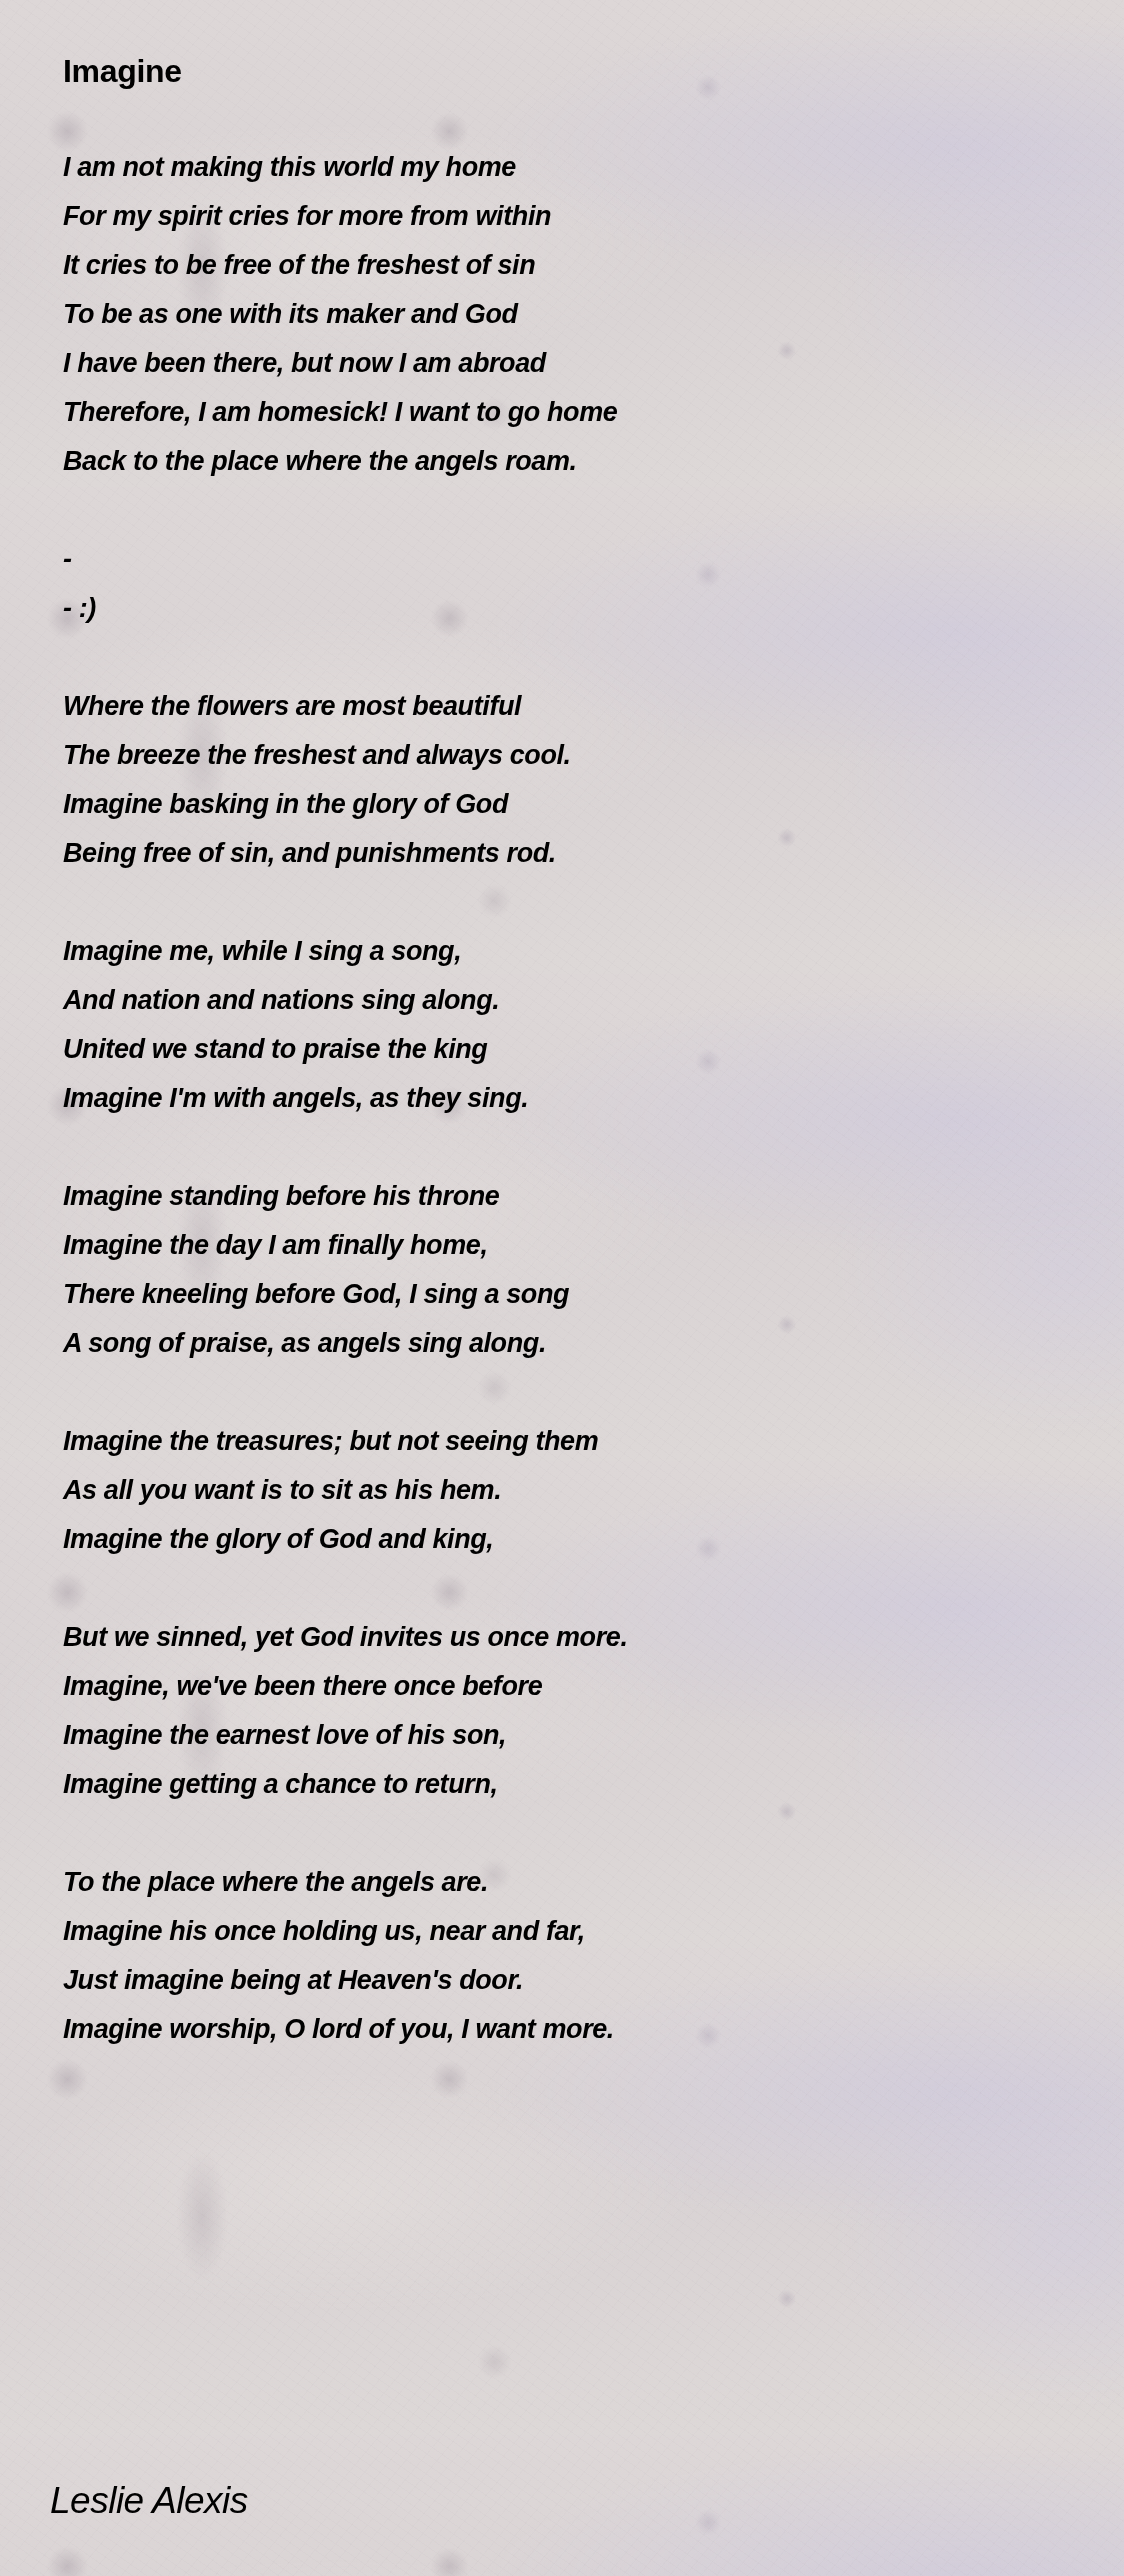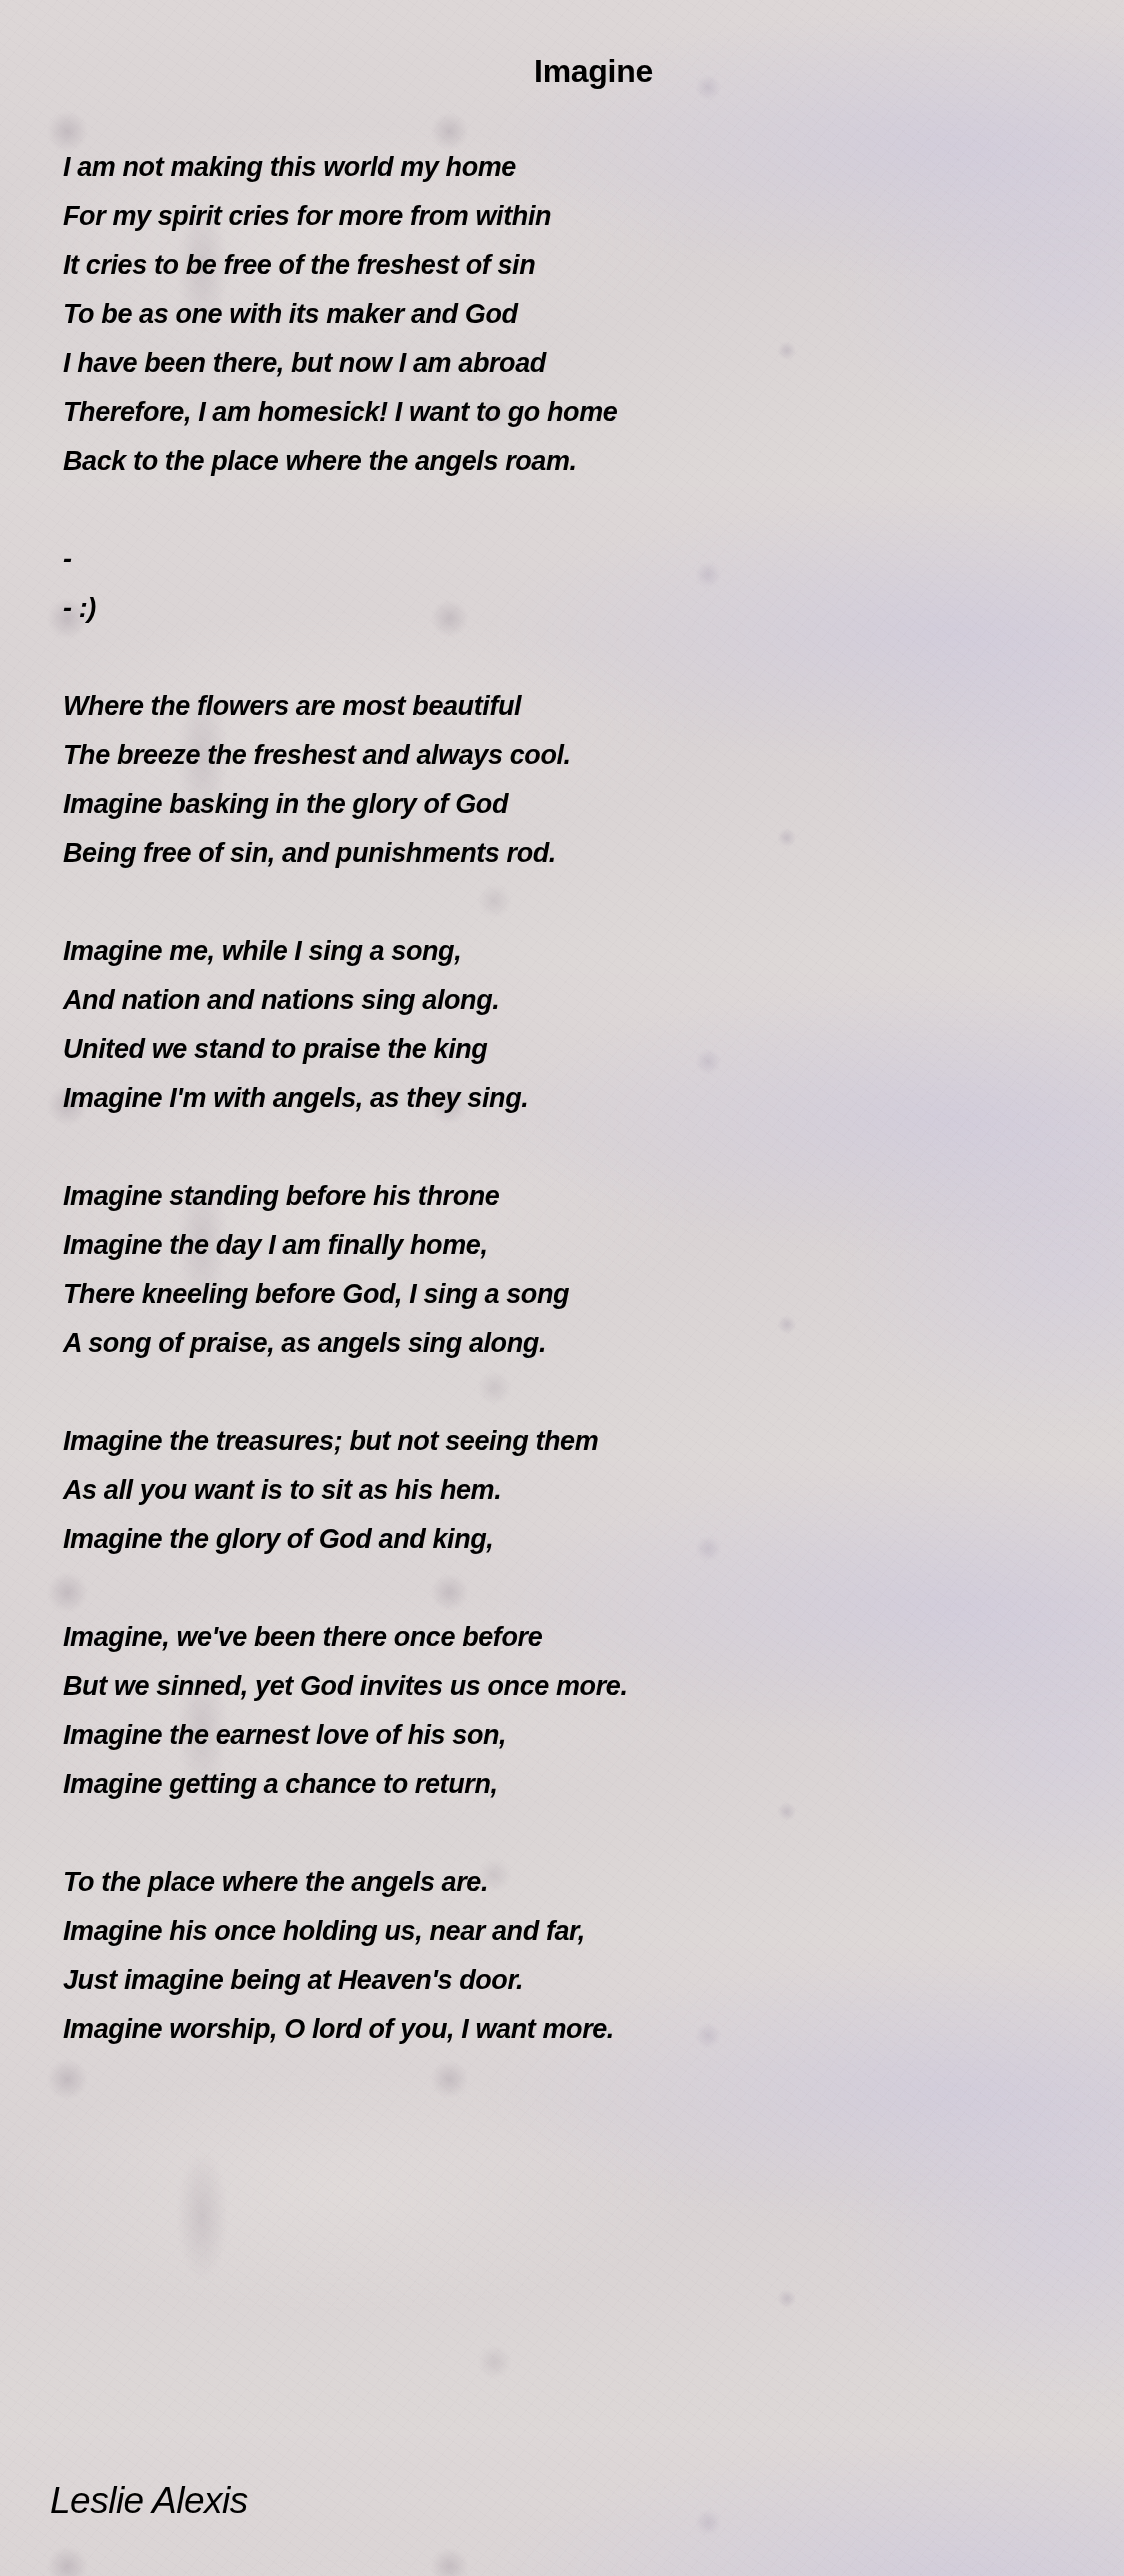--- a/index.html
+++ b/index.html
@@ -48,21 +48,20 @@
       z-index: 1;
       padding-left: 63px;
       padding-top: 49px;
     }
     .title {
       font-size: 32px;
       font-weight: bold;
       margin: 0;
       line-height: 45px;
       letter-spacing: -0.3px;
-      text-align: center;
     }
     .poem {
       margin-top: 49px;
     }
     .stanza {
       margin: 0 0 49px 0;
       font-style: italic;
     }
     .line {
       display: block;
@@ -130,22 +129,22 @@
       <span class="line">A song of praise, as angels sing along.</span>
     </div>
 
     <div class="stanza">
       <span class="line">Imagine the treasures; but not seeing them</span>
       <span class="line">As all you want is to sit as his hem.</span>
       <span class="line">Imagine the glory of God and king,</span>
     </div>
 
     <div class="stanza">
+      <span class="line">But we sinned, yet God invites us once more.</span>
       <span class="line">Imagine, we've been there once before</span>
-      <span class="line">But we sinned, yet God invites us once more.</span>
       <span class="line">Imagine the earnest love of his son,</span>
       <span class="line">Imagine getting a chance to return,</span>
     </div>
 
     <div class="stanza">
       <span class="line">To the place where the angels are.</span>
       <span class="line">Imagine his once holding us, near and far,</span>
       <span class="line">Just imagine being at Heaven's door.</span>
       <span class="line">Imagine worship, O lord of you, I want more.</span>
     </div>

